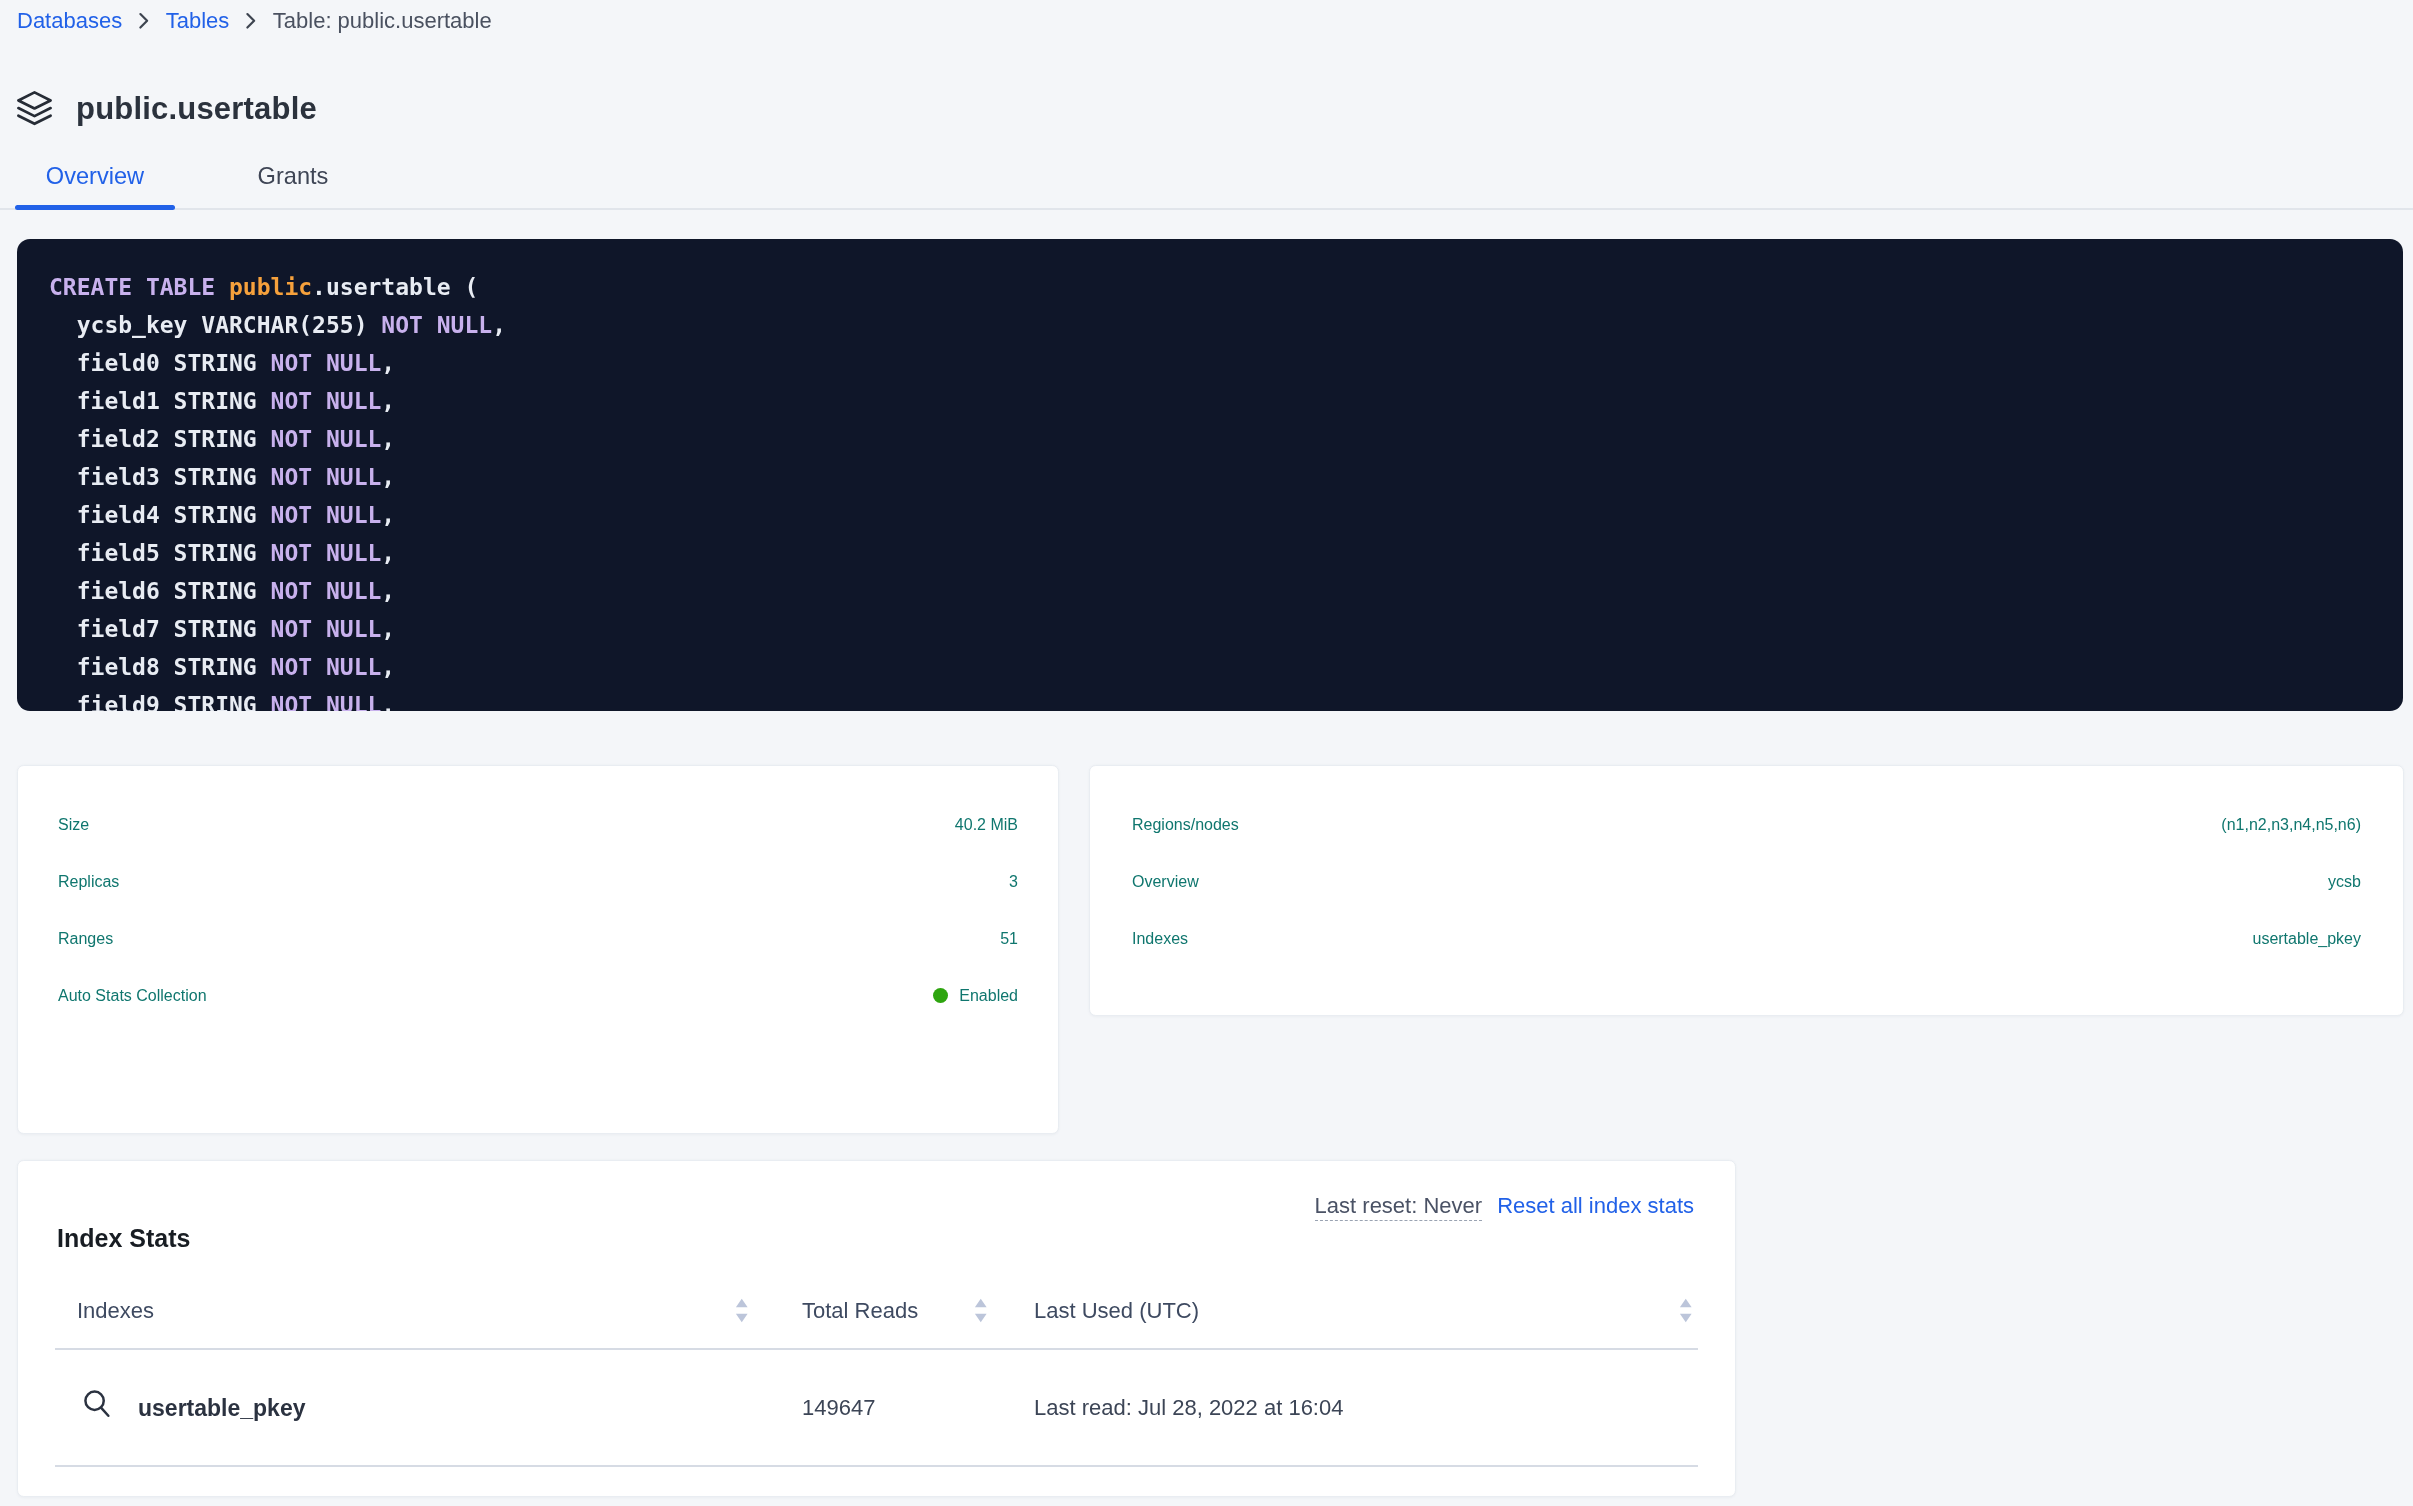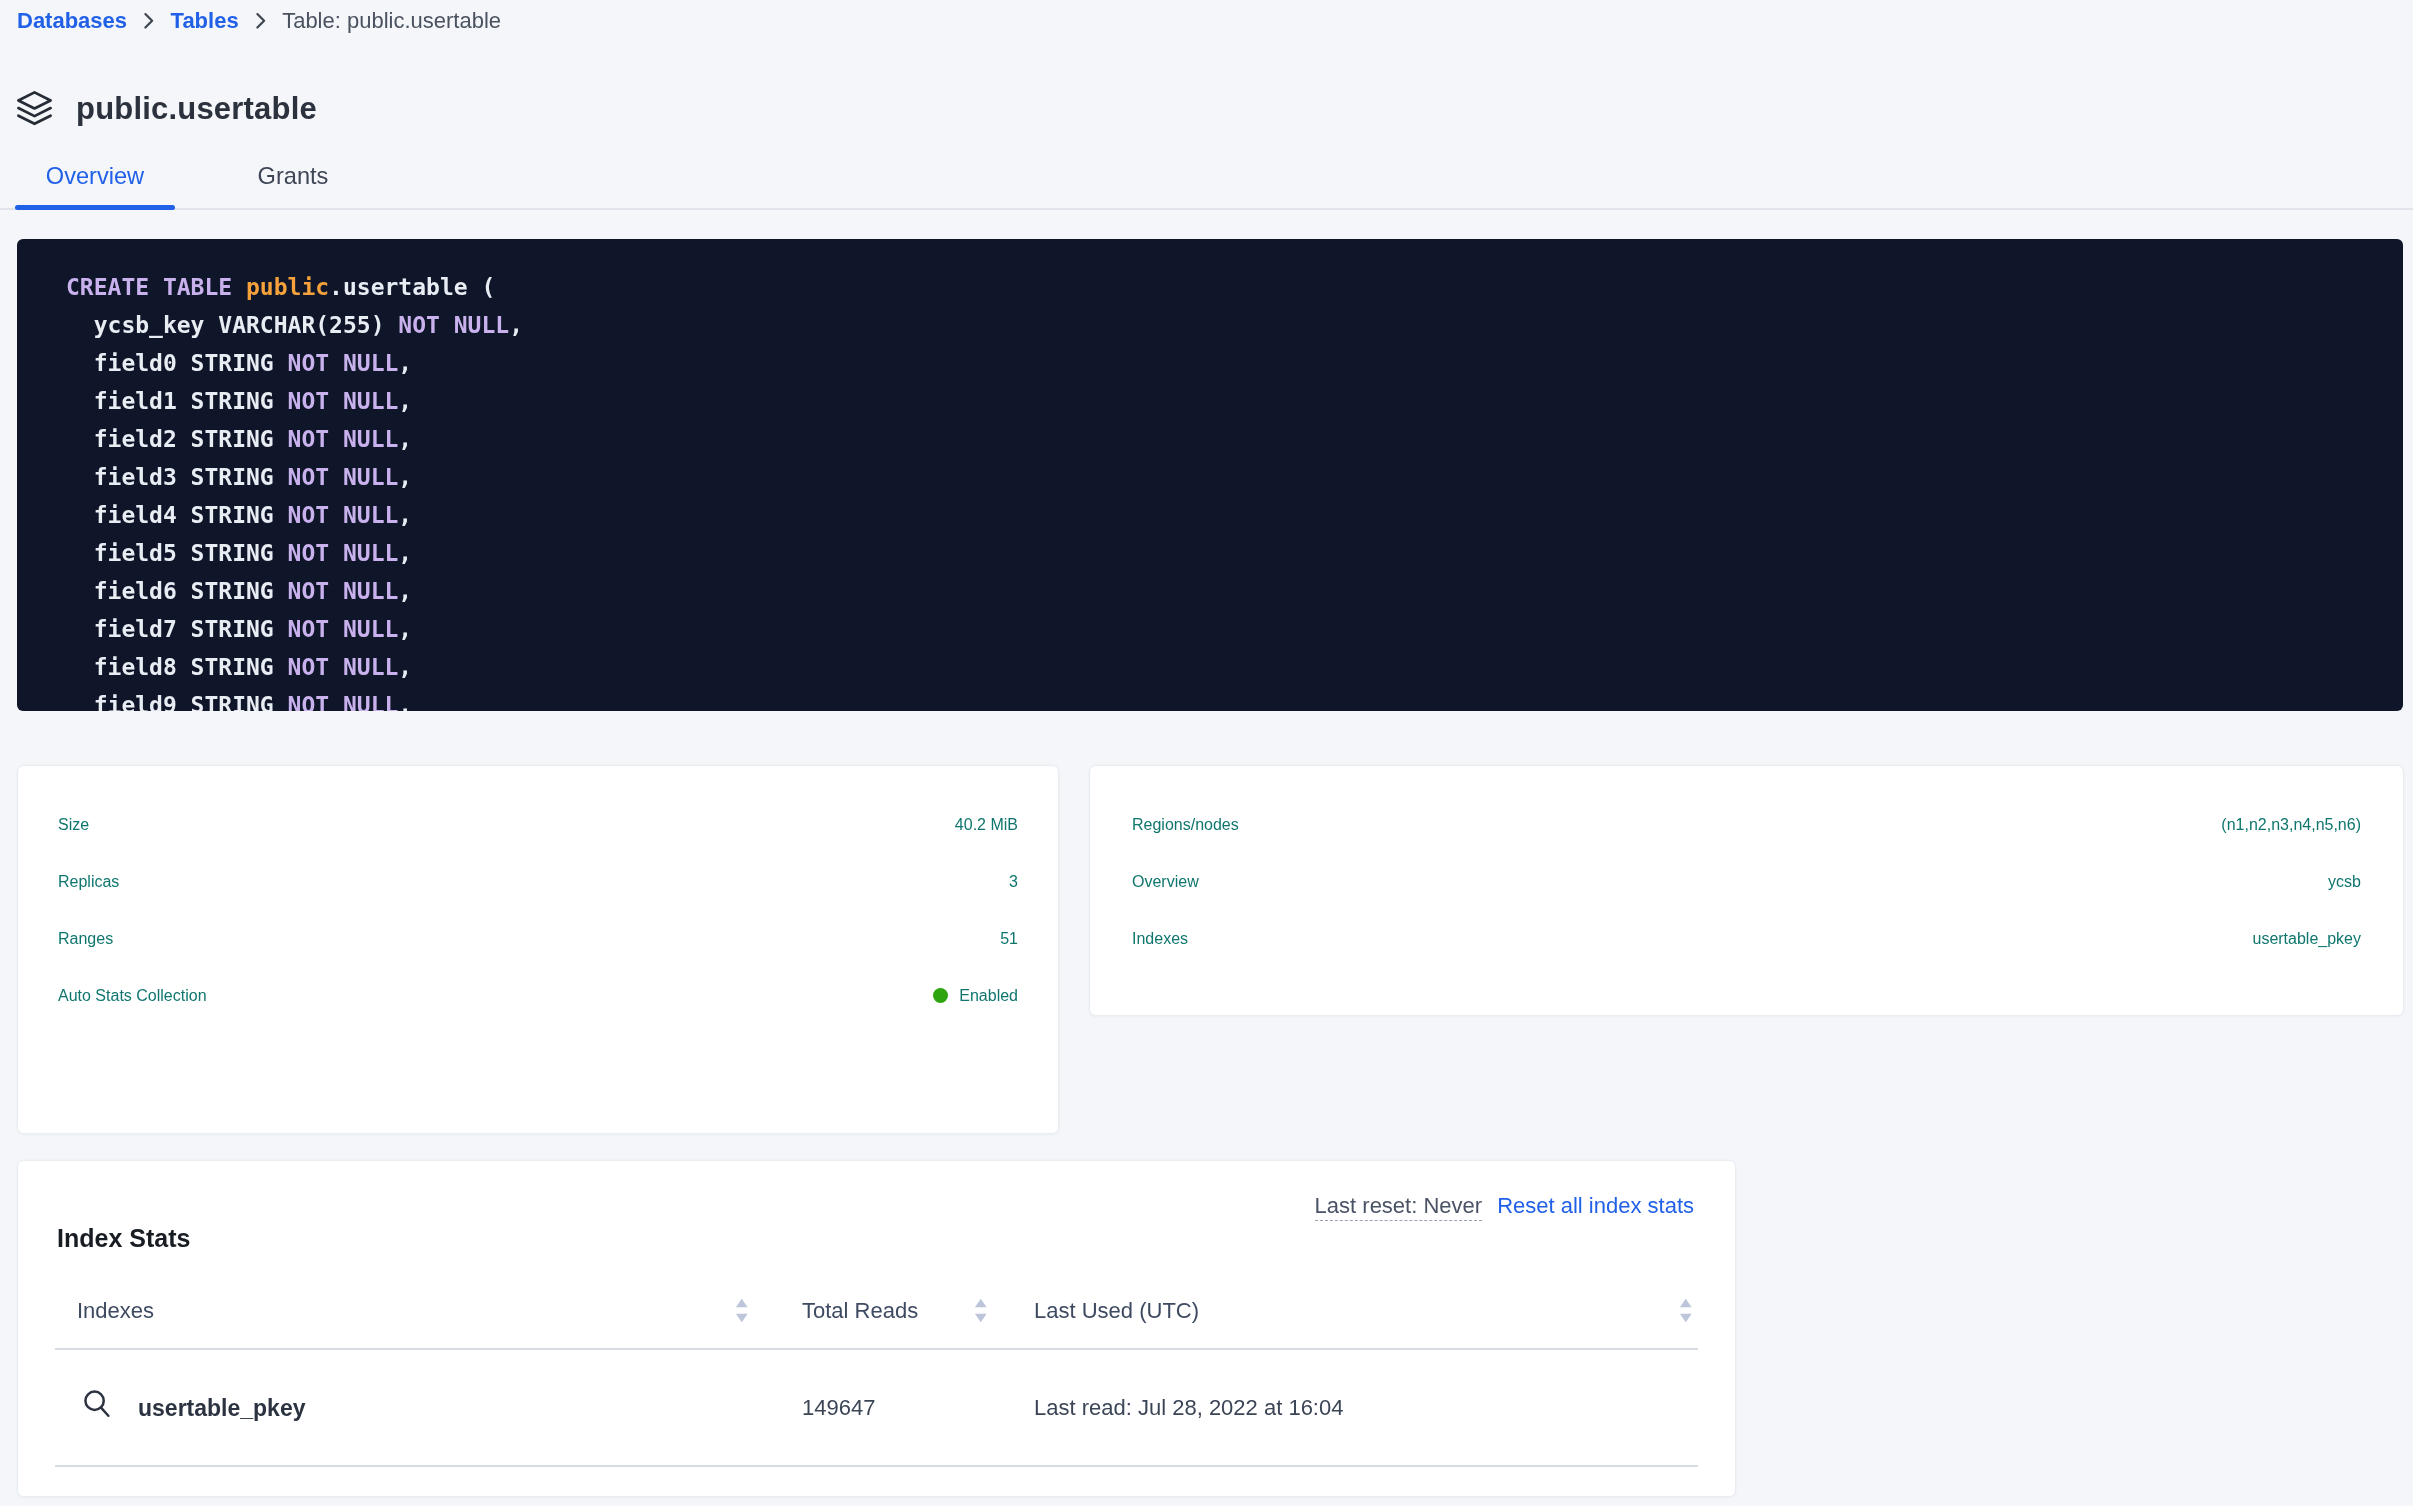--- a/index.html
+++ b/index.html
@@ -1,40 +1,40 @@
 <!DOCTYPE html>
 <html style="font-size:13.5px"><head>
 <meta charset="utf-8">
 <style>
   html,body{margin:0;padding:0;background:#f4f6f9;}
   .page{position:relative;width:2413px;height:1506px;background:#f4f6f9;
         font-family:"Liberation Sans",sans-serif;color:#3c4556;overflow:hidden;}
 
   
   .breadcrumb{position:absolute;left:17px;top:5px;height:32px;display:flex;align-items:center;font-size:22px;}
-  .crumb-link{color:#2161e8;font-weight:700;cursor:pointer;}
+  .crumb-link{color:#2161e8;font-weight:400;cursor:pointer;}
   .crumb-current{color:#4a5160;}
   .crumb-sep{margin:0 15px;display:flex;align-items:center;}
 
   
   .title-row{position:absolute;left:15px;top:70px;display:flex;align-items:center;}
   .title-icon{width:39px;height:39px;}
   .page-title{margin-left:22px;font-size:31px;font-weight:700;color:#2b323d;letter-spacing:0.2px;}
 
   
   .tab{position:absolute;top:150px;height:52px;width:160px;display:flex;align-items:center;justify-content:center;
        font-size:23.6px;font-weight:500;cursor:pointer;}
   .tab.active{color:#2161e8;}
   .tab.inactive{color:#3e4555;}
   .tabs-line{position:absolute;left:0;top:208px;width:2413px;height:1.7px;background:#e1e5eb;}
   .tab-underline{position:absolute;left:15px;top:205px;width:160px;height:5px;border-radius:2.5px;background:#2161e8;z-index:2;}
 
   
-  .codeblock{position:absolute;left:17px;top:239px;width:2386px;height:472px;border-radius:6px;
-             background:#0f1629;box-sizing:border-box;padding:29px 49px;overflow:hidden;
+  .codeblock{position:absolute;left:17px;top:239px;width:2386px;height:472px;border-radius:13px;
+             background:#0f1629;box-sizing:border-box;padding:29px 32px;overflow:hidden;
              font-family:"DejaVu Sans Mono",monospace;font-weight:bold;font-size:23px;line-height:38px;}
   .sql-line{white-space:pre;}
   .c-pl{color:#e8ecf3;} .c-kw{color:#c8b1ed;} .c-db{color:#f6a13c;}
 
   
   .card{position:absolute;background:#fff;border:0.8px solid #e9edf2;border-radius:6.7px;
         box-shadow:0 0.8px 2.5px rgba(60,70,90,.05);box-sizing:border-box;}
   .card-left{left:17px;top:765px;width:1042px;height:369px;padding:30px 40px 0 40px;}
   .card-right{left:1089px;top:765px;width:1315px;height:251px;padding:30px 42px 0 42px;}
   .stat-row{height:57px;display:flex;align-items:center;justify-content:space-between;font-size:16px;color:#0f766e;}

